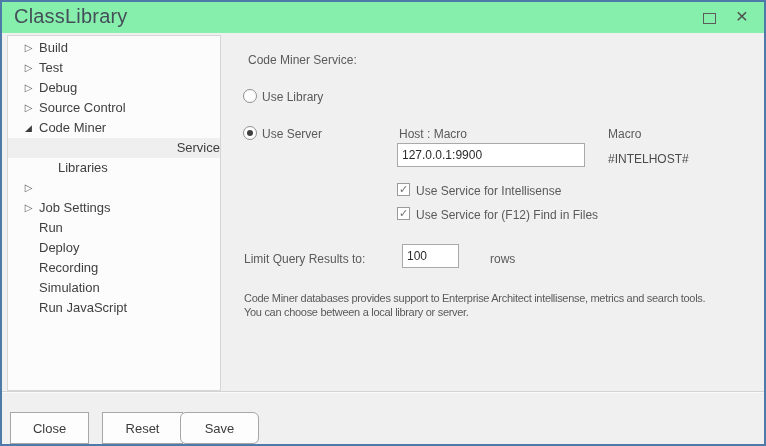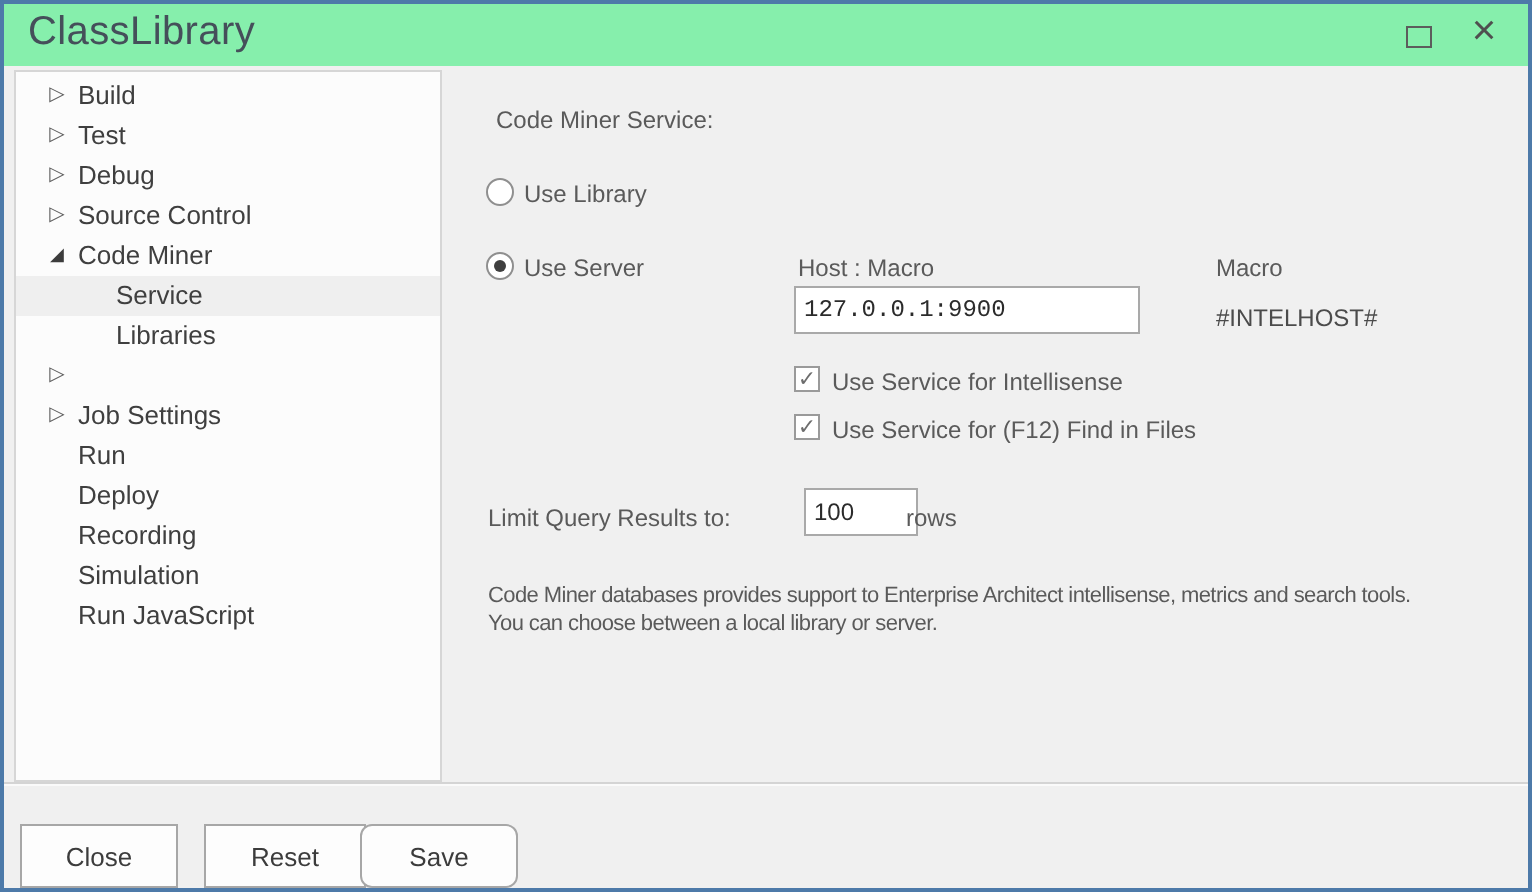--- a/index.html
+++ b/index.html
@@ -11,21 +11,21 @@
   .titlebar{position:absolute;left:0;top:0;right:0;height:31px;background:#86efac;}
   .title{position:absolute;left:12px;top:3px;font-size:20px;color:#454f5a;letter-spacing:0.2px;}
   .win-max{position:absolute;left:701px;top:11px;width:11px;height:9px;border:1px solid #5c5c5c;background:transparent;cursor:pointer;}
   .win-close{position:absolute;left:729px;top:0px;width:22px;height:28px;font-size:21px;line-height:28px;text-align:center;color:#4f4f4f;cursor:pointer;}
   
   .tree{
     position:absolute;left:5px;top:33px;width:214px;height:356px;box-sizing:border-box;
     background:#fcfcfc;border:1px solid #d6d6d6;padding-top:2px;overflow:hidden;
   }
   .tree-row{height:20px;line-height:20px;display:flex;align-items:center;cursor:default;}
-  .tree-row.selected{background:#efefef;}
+  .tree-row.selected{background:#efefef;justify-content:flex-end;}
   .tree-arrow{
     display:inline-block;width:21px;text-align:center;flex:0 0 21px;
     font-family:"DejaVu Sans",sans-serif;color:#5e5e5e;
   }
   .tree-arrow.collapsed{font-size:10px;}
   .tree-arrow.expanded{font-size:9px;color:#3c3c3c;}
   .tree-row.lvl0{padding-left:10px;}
   .tree-row.lvl1{padding-left:29px;}
   .tree-label{font-size:13px;color:#3f3f3f;white-space:nowrap;}
   
@@ -132,34 +132,34 @@
   <div>
     <div class="lbl" style="left:246px;top:51px;">Code Miner Service:</div>
 
     <span class="radio" style="left:241px;top:87px;"></span>
     <div class="lbl" style="left:260px;top:88px;">Use Library</div>
 
     <span class="radio checked" style="left:241px;top:124px;"></span>
     <div class="lbl" style="left:260px;top:125px;">Use Server</div>
 
     <div class="lbl" style="left:397px;top:125px;">Host : Macro</div>
-    <input class="txt" style="left: 395px; top: 141px; width: 173px; height: 24px; font-family: Liberation Mono, monospace;" value="127.0.0.1:9900">
+    <input class="txt" style="left: 395px; top: 141px; width: 188px; height: 24px;" value="127.0.0.1:9900">
 
     <div class="lbl" style="left:606px;top:125px;">Macro</div>
     <div class="val" style="left:606px;top:150px;">#INTELHOST#</div>
 
     <span class="checkbox checked" style="left:395px;top:181px;">✓</span>
     <div class="lbl" style="left:414px;top:182px;">Use Service for Intellisense</div>
 
     <span class="checkbox checked" style="left:395px;top:205px;">✓</span>
     <div class="lbl" style="left:414px;top:206px;">Use Service for (F12) Find in Files</div>
 
     <div class="lbl" style="left:242px;top:250px;">Limit Query Results to:</div>
     <input class="txt" style="left: 400px; top: 242px; width: 57px; height: 24px;" value="100">
-    <div class="lbl" style="left:451px;top:250px;">rows</div>
+    <div class="lbl" style="left:488px;top:250px;">rows</div>
 
     <div class="desc" style="left:242px;top:289px;">
       <div>Code Miner databases provides support to Enterprise Architect intellisense, metrics and search tools.</div>
       <div>You can choose between a local library or server.</div>
     </div>
   </div>
 
   <div class="groove">
       <div class="g1"></div>
       <div class="g2"></div>

